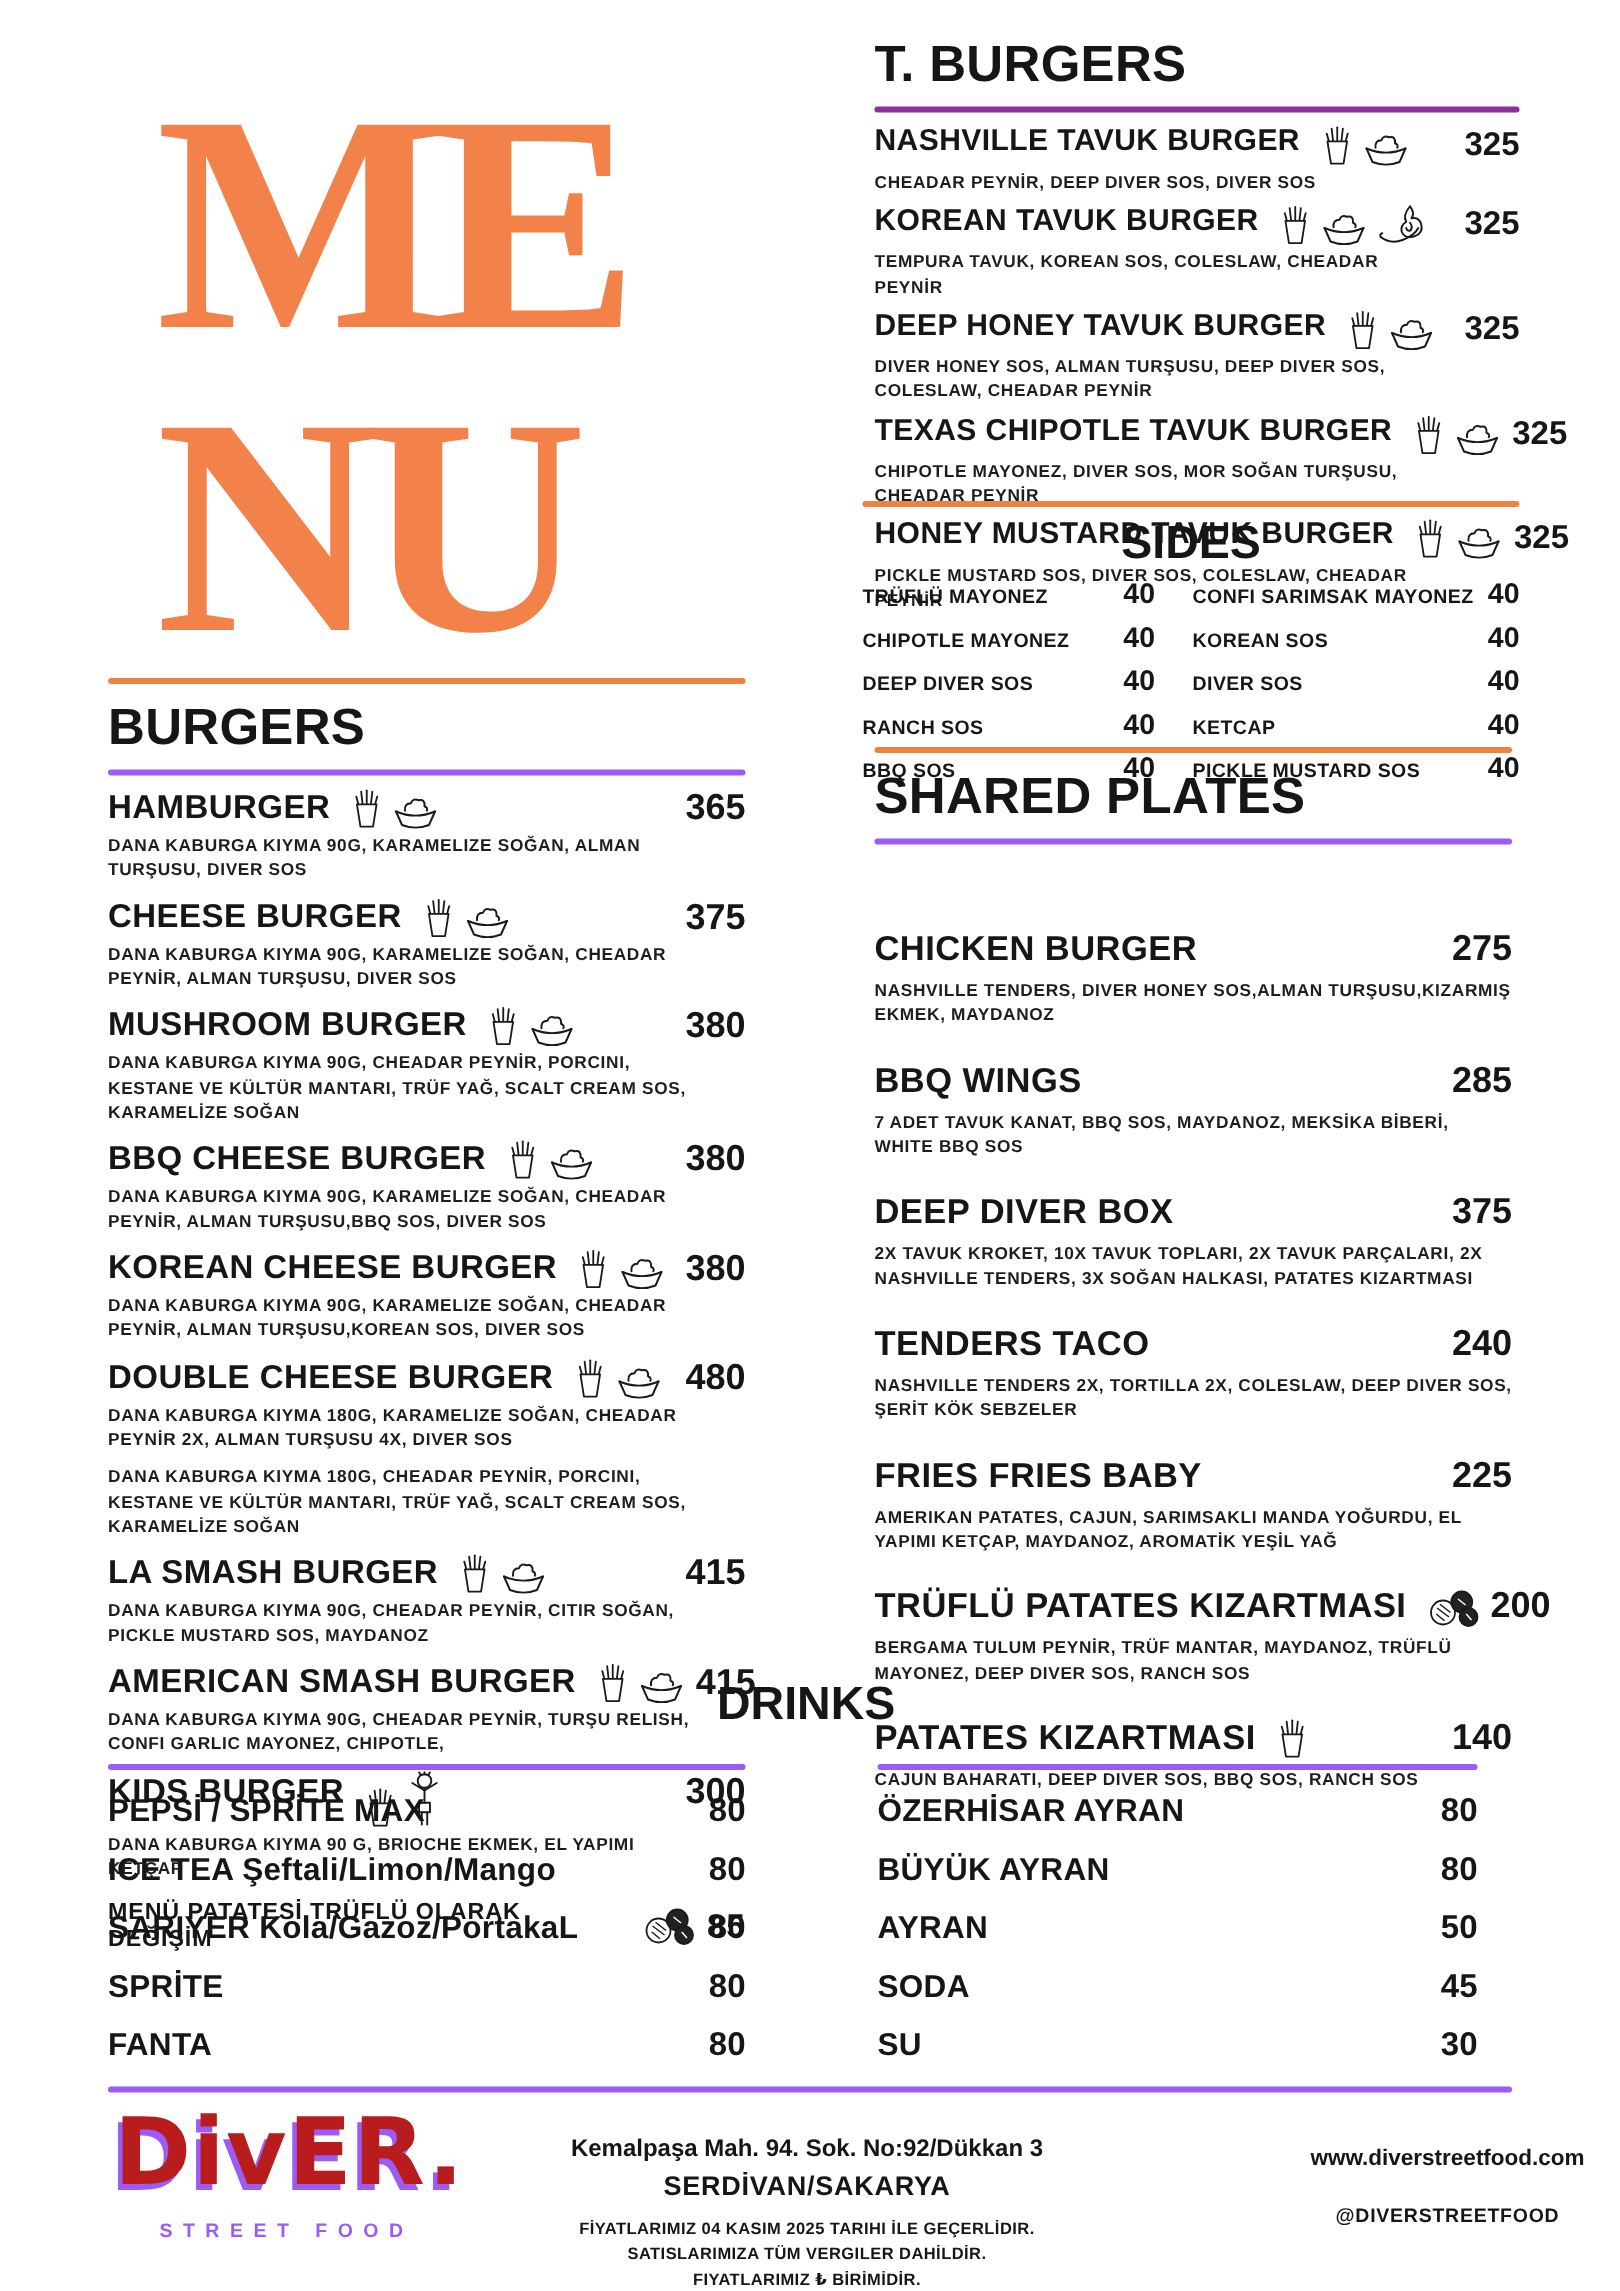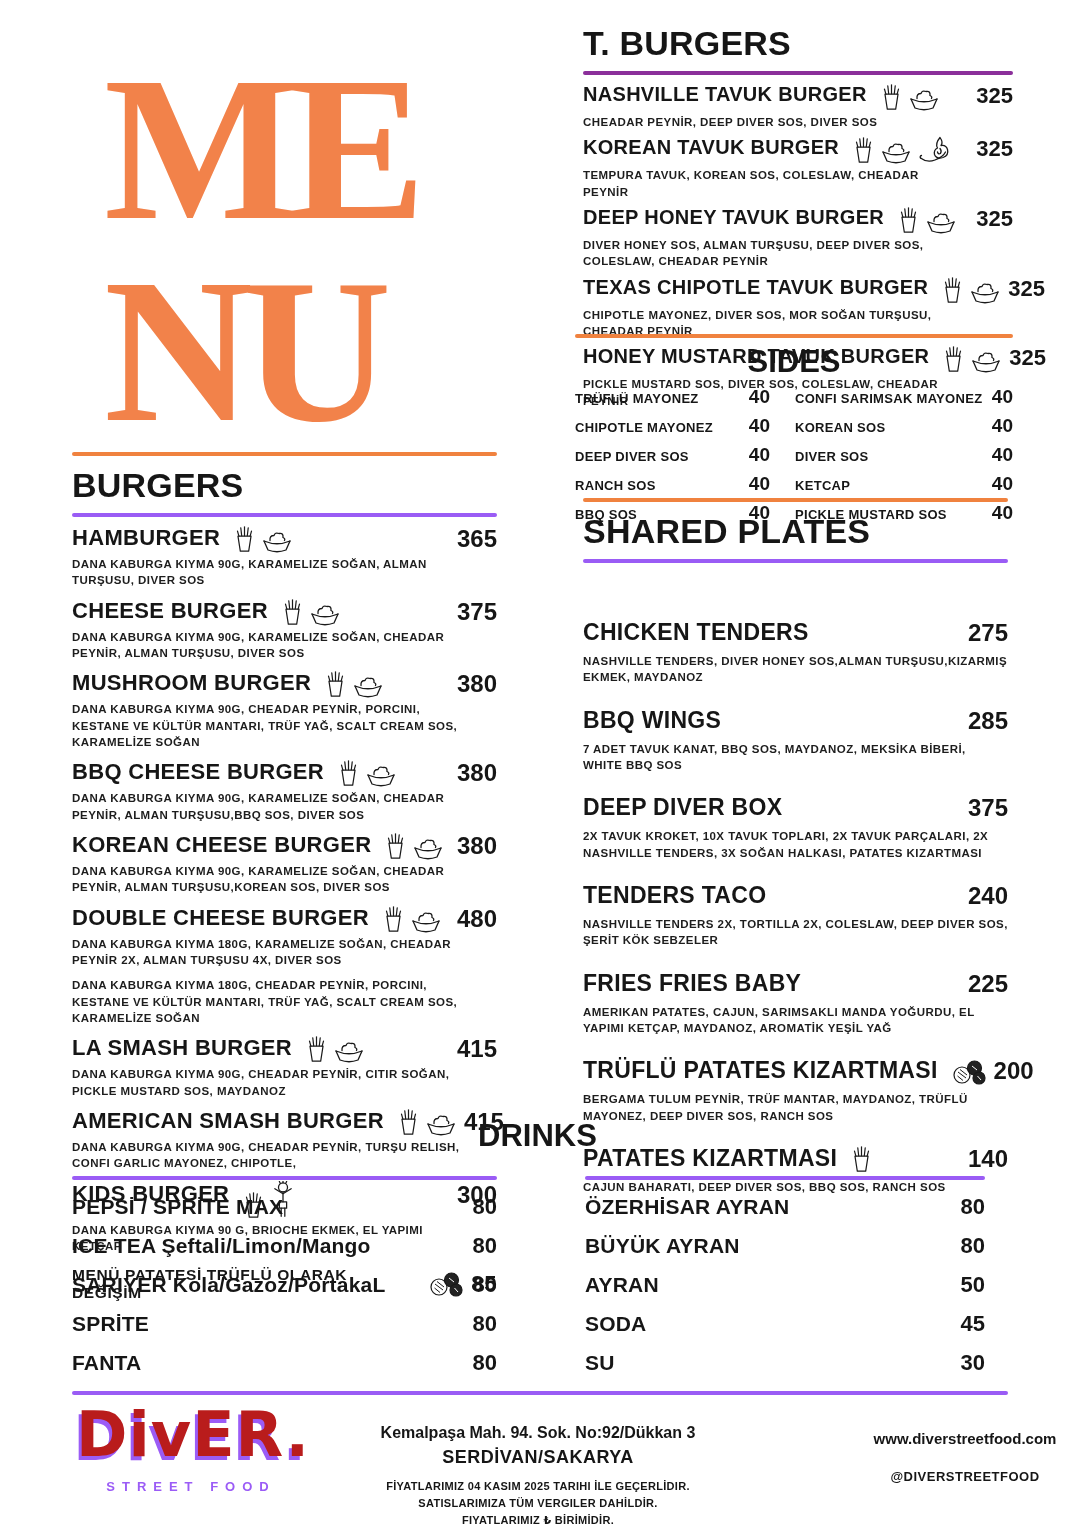--- a/index.html
+++ b/index.html
@@ -593,21 +593,21 @@
   </section>
 
   <section id="shared-plates" style="left:583px;top:498px;width:425px">
     <div class="rule orange"></div>
     <h2 class="h1">SHARED PLATES</h2>
     <div class="rule purple"></div>
     <div class="items">
 
         <div class="item">
           <div class="name-row">
-            <span class="name">CHICKEN TENDERS</span>
+            <span class="name">CHICKEN BURGER</span>
             <span class="icons"></span>
             <span class="price">275</span>
           </div>
           <div class="desc">NASHVILLE TENDERS, DIVER HONEY SOS,ALMAN TURŞUSU,KIZARMIŞ EKMEK, MAYDANOZ</div>
         </div>
 
         <div class="item">
           <div class="name-row">
             <span class="name">BBQ WINGS</span>
             <span class="icons"></span>

